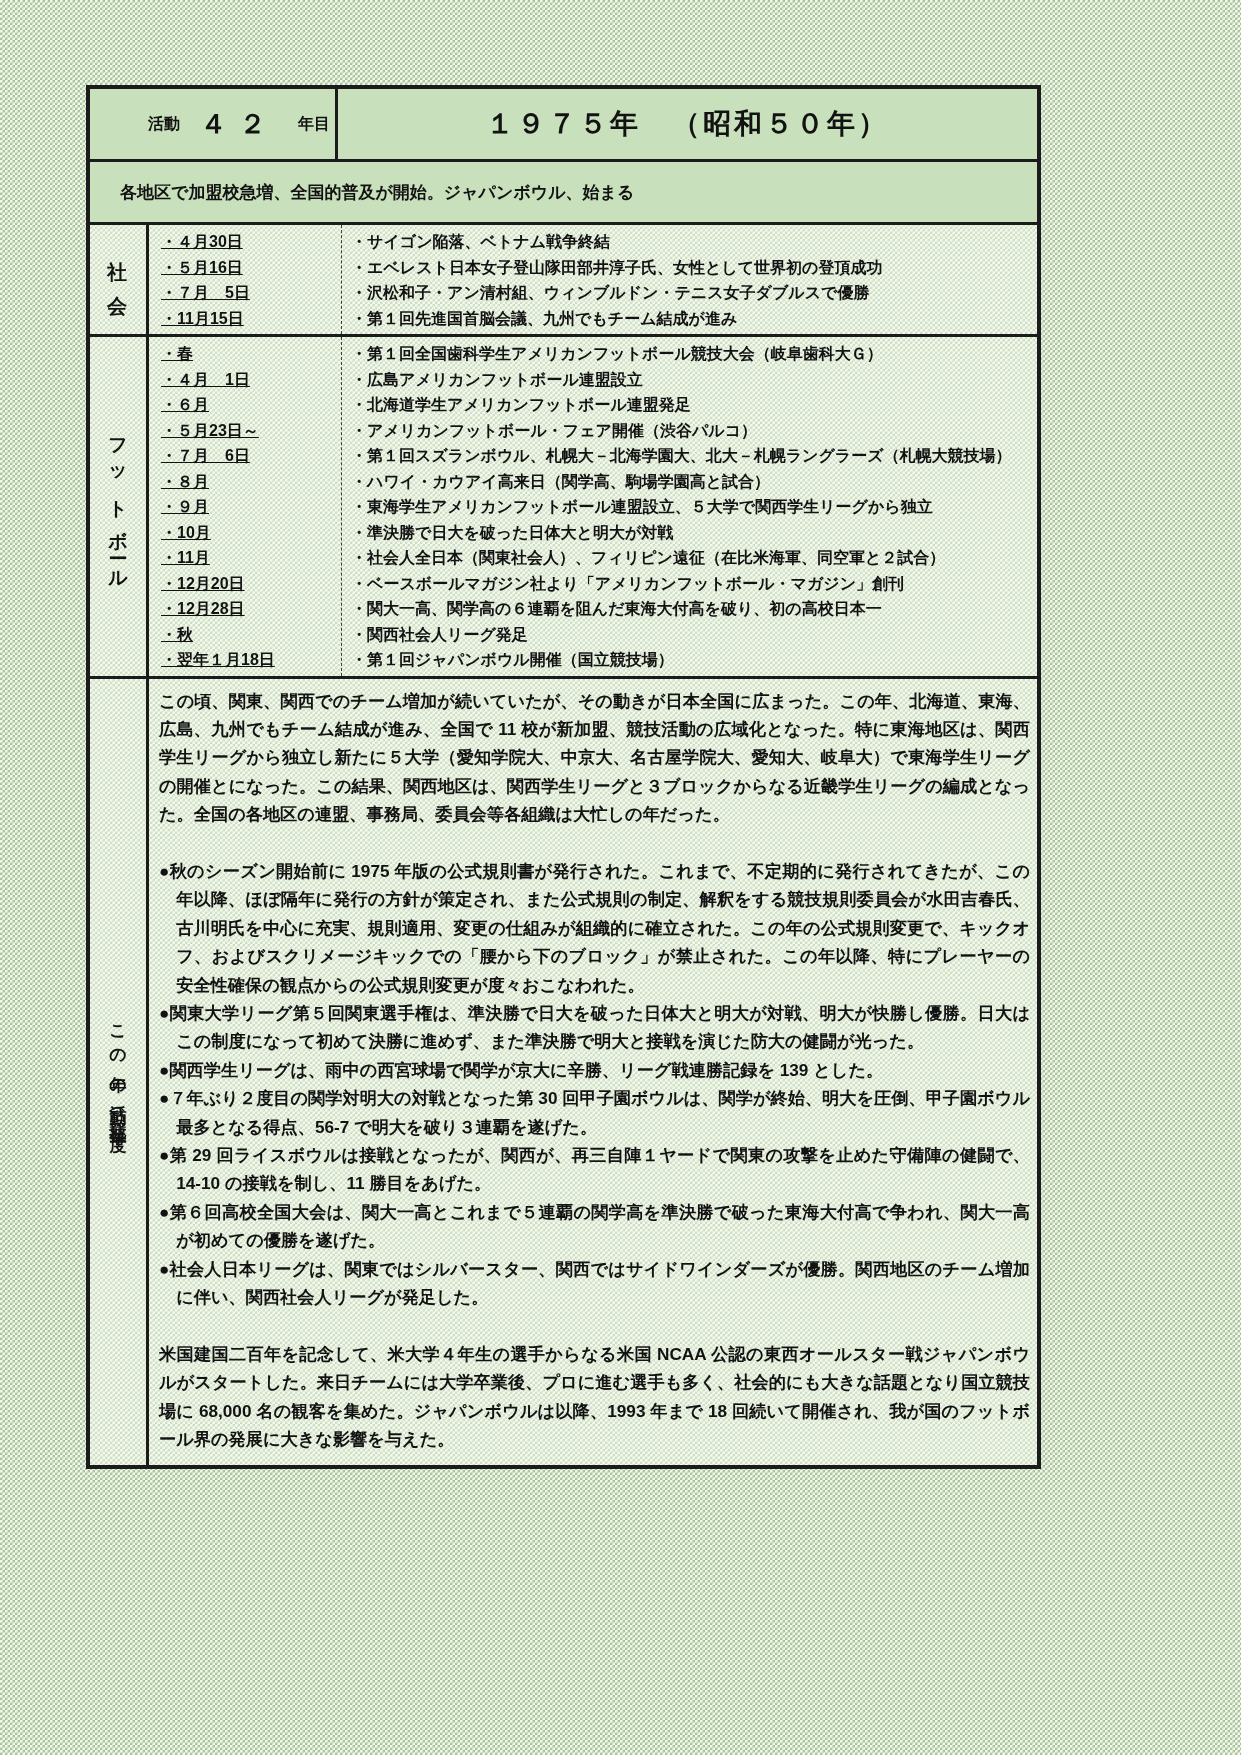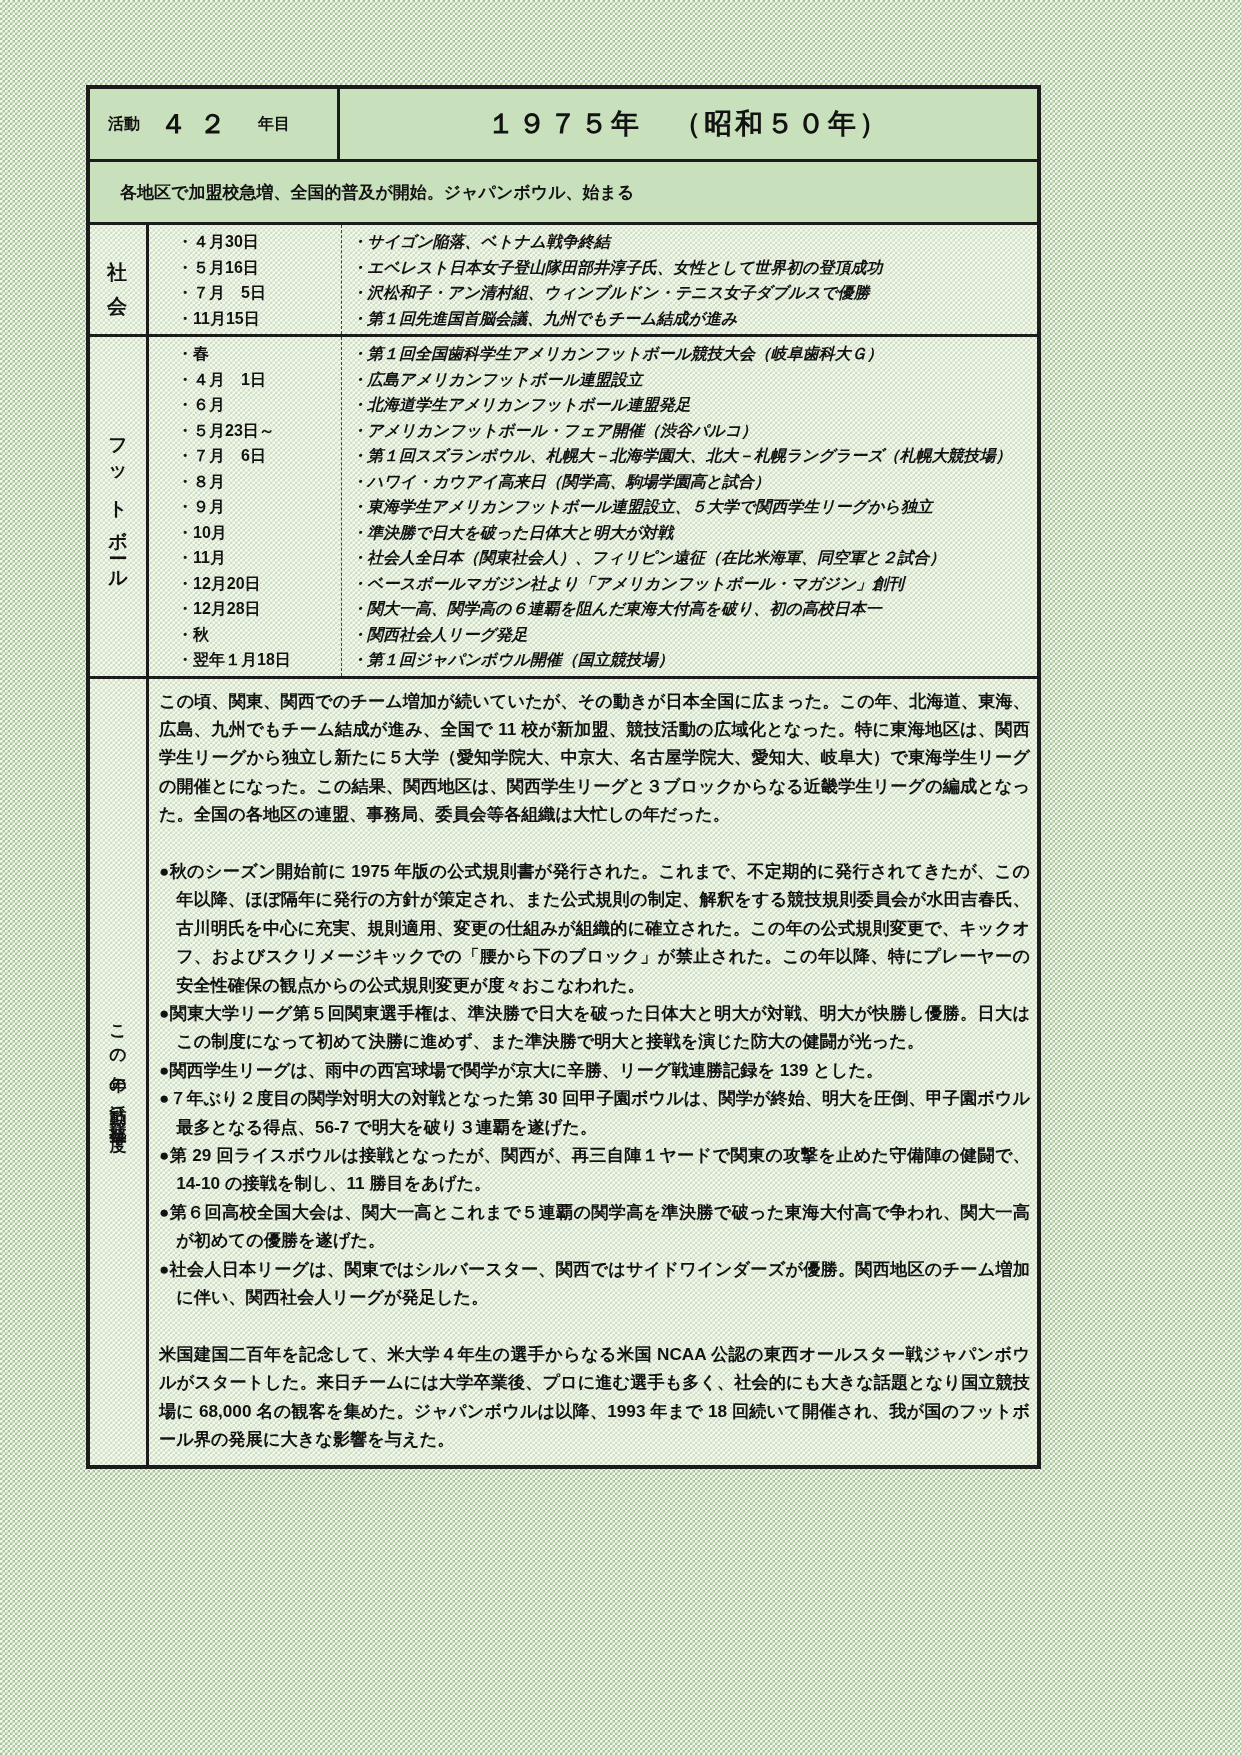--- a/index.html
+++ b/index.html
@@ -35,28 +35,29 @@
     background-size: 5px 5px;
     background-position: 0 0, 2.5px 2.5px;
   }
   .header-row {
     display: flex;
     height: 70px;
     background: #c9e0bc;
     border-bottom: 3px solid #1b1b1b;
   }
   .hdr-left {
-    width: 250px;
+    width: 208px;
     box-sizing: border-box;
     border-right: 3px solid #1b1b1b;
     display: flex;
     align-items: center;
     padding-left: 18px;
     gap: 20px;
     flex-shrink: 0;
+    margin-left: 40px;
   }
   .hdr-left .small { font-size: 16px; }
   .hdr-left .big { font-size: 27px; letter-spacing: 12px; }
   .hdr-right {
     flex: 1;
     display: flex;
     align-items: center;
     justify-content: center;
     font-size: 28px;
     letter-spacing: 3px;
@@ -109,32 +110,32 @@
     border-left: 1px dashed #3c3c3c;
   }
   .t-row {
     display: flex;
     line-height: 25.5px;
     font-size: 16px;
   }
   .date {
     width: 192px;
     box-sizing: border-box;
-    padding-left: 28px;
+    padding-left: 12px;
     flex-shrink: 0;
     white-space: nowrap;
+    text-decoration: underline;
   }
   .event {
     flex: 1;
     padding-left: 10px;
     padding-right: 12px;
     white-space: nowrap;
     overflow: hidden;
     min-width: 0;
-    font-style: italic;
   }
   .activity-content {
     flex: 1;
     box-sizing: border-box;
     min-height: 706px;
     padding: 8px 7px 12px 10px;
     font-size: 17.2px;
     line-height: 28.4px;
     text-align: justify;
     min-width: 0;

